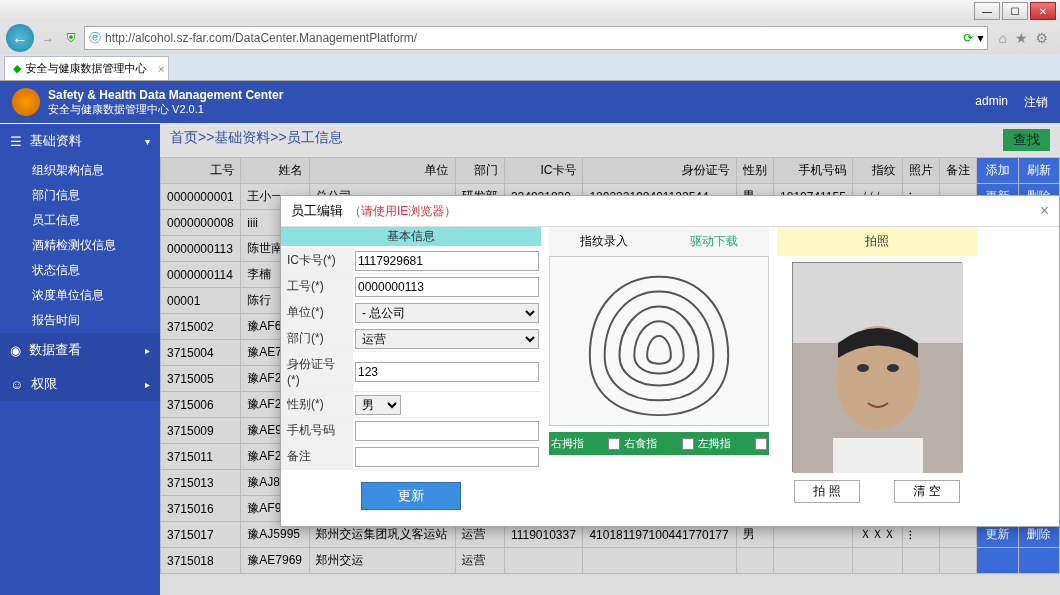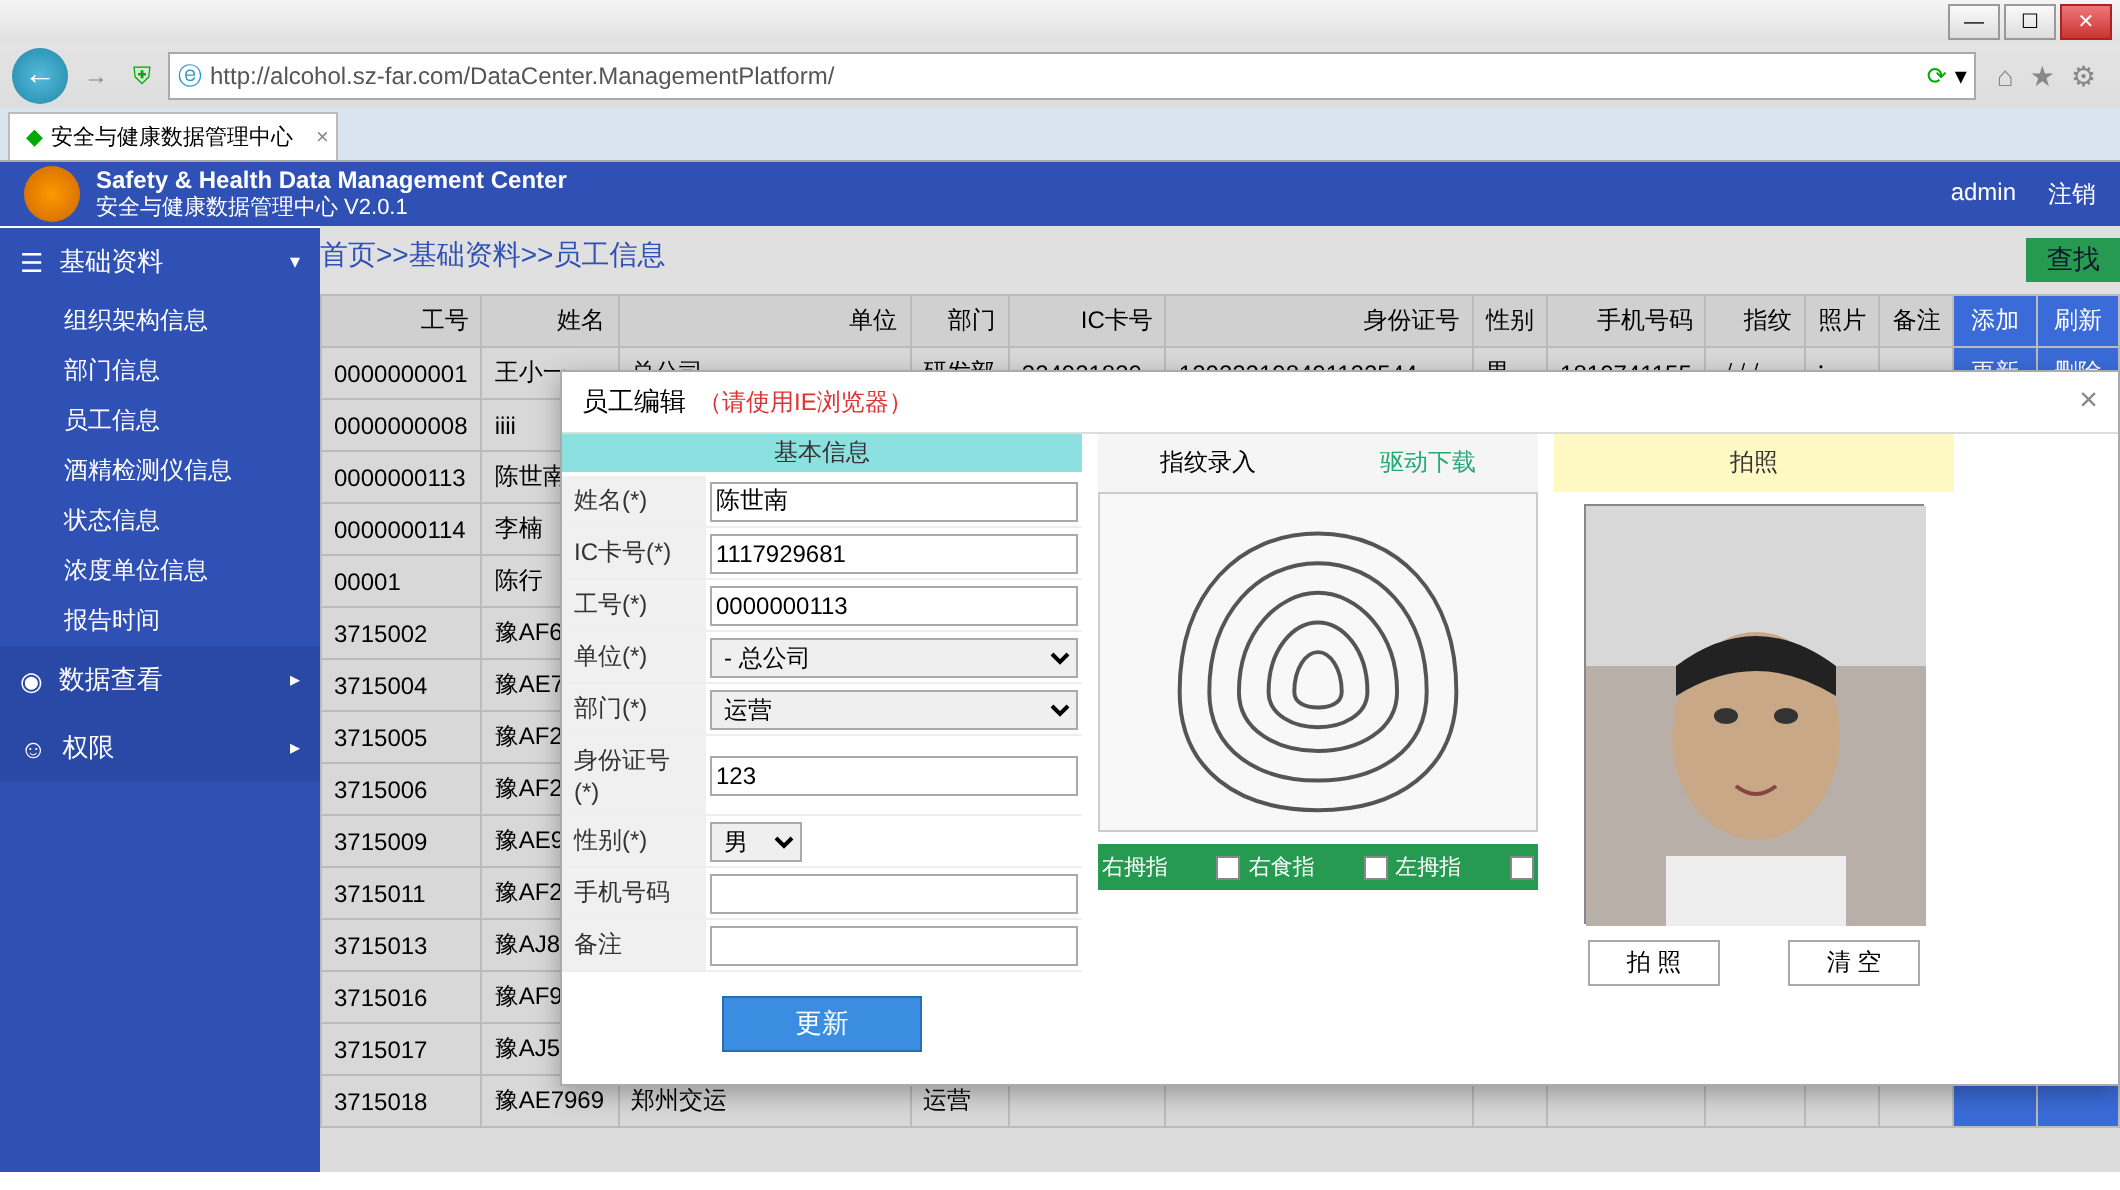--- a/index.html
+++ b/index.html
@@ -14,37 +14,37 @@
 .nav-back { width: 28px; height: 28px; border-radius: 50%; background: radial-gradient(#5bd,#28a); color: #fff; display: flex; align-items: center; justify-content: center; font-size: 16px; }
 .nav-fwd { width: 20px; height: 20px; display: flex; align-items: center; justify-content: center; color: #888; }
 .url-bar { flex: 1; height: 24px; background: #fff; border: 1px solid #aaa; display: flex; align-items: center; padding: 0 4px; gap: 4px; }
 .url-text { flex: 1; color: #555; font-size: 12px; }
 .nav-icons-right { display: flex; gap: 8px; padding: 0 6px; color: #888; font-size: 14px; }
 .tab-strip { height: 26px; display: flex; align-items: flex-end; padding-left: 4px; background: #d8e4f0; }
 .tab { height: 24px; padding: 0 22px 0 8px; background: #fff; border: 1px solid #bbb; border-bottom: none; display: flex; align-items: center; gap: 4px; font-size: 11px; position: relative; }
 .tab .close-x { position: absolute; right: 4px; color: #888; }
 
 
-.app-header { height: 32px; background: #2f50b4; color: #fff; display: flex; align-items: center; padding: 0 12px; }
+.app-header { height: 42px; background: #2f50b4; color: #fff; display: flex; align-items: center; padding: 0 12px; }
 .app-logo { width: 28px; height: 28px; background: radial-gradient(#f90,#c60); border-radius: 50%; margin-right: 8px; }
 .app-titles { line-height: 14px; }
 .app-title-en { font-size: 12px; font-weight: bold; }
 .app-title-cn { font-size: 11px; }
 .app-header-right { margin-left: auto; display: flex; gap: 16px; font-size: 12px; }
 
 
 .main { display: flex; height: 473px; background: #e8e8e8; }
 .sidebar { width: 160px; background: #2f50b4; color: #fff; font-size: 13px; border-top: 1px solid #fff; }
 .side-cat { padding: 8px 10px; display: flex; align-items: center; gap: 8px; background: #2f50b4; cursor: pointer; }
 .side-cat.dark { background: #2a48a5; }
 .side-cat .chev { margin-left: auto; font-size: 10px; }
 .side-sub { padding: 4px 10px 4px 32px; font-size: 12px; cursor: pointer; }
 
 .content { flex: 1; position: relative; background: #dcdcdc; }
-.breadcrumb { padding: 6px 0; color: #2f50b4; font-size: 14px; background: #e0e0e0; display: flex; }
+.breadcrumb { padding: 6px 10px; color: #2f50b4; font-size: 14px; background: #e0e0e0; display: flex; }
 .btn-search { margin-left: auto; background: #269a50; color: #0f172a; padding: 2px 10px; border: none; text-align: right; }
 
 
 .data-table { width: 100%; border-collapse: collapse; font-size: 12px; }
 .data-table th, .data-table td { border: 1px solid #bbb; padding: 4px 6px; background: #d8d8d8; white-space: nowrap; overflow: hidden; }
 .data-table th { background: #d0d0d0; text-align: right; font-weight: normal; }
 .btn-cell { background: #3a6bd8 !important; color: #fff !important; text-align: center; cursor: pointer; padding: 4px 8px !important; }
 .btn-cell.upd { background: #3a6bd8 !important; }
 .btn-cell.del { background: #3a6bd8 !important; }
 
@@ -417,24 +417,20 @@
     <div class="modal">
       <div class="modal-header">
         <span>员工编辑</span>
         <span class="hint">（请使用IE浏览器）</span>
         <span class="modal-close">×</span>
       </div>
       <div class="modal-body">
 
         <div class="form-col">
           <div class="form-tab">基本信息</div>
-          <div class="form-row">
-              <div class="form-label">姓名(*)</div>
-              <div class="form-input"><input value="陈世南" style=""></div>
-            </div>
           <div class="form-row">
               <div class="form-label">IC卡号(*)</div>
               <div class="form-input"><input value="1117929681" style=""></div>
             </div>
           <div class="form-row">
               <div class="form-label">工号(*)</div>
               <div class="form-input"><input value="0000000113" style=""></div>
             </div>
           <div class="form-row">
               <div class="form-label">单位(*)</div>

